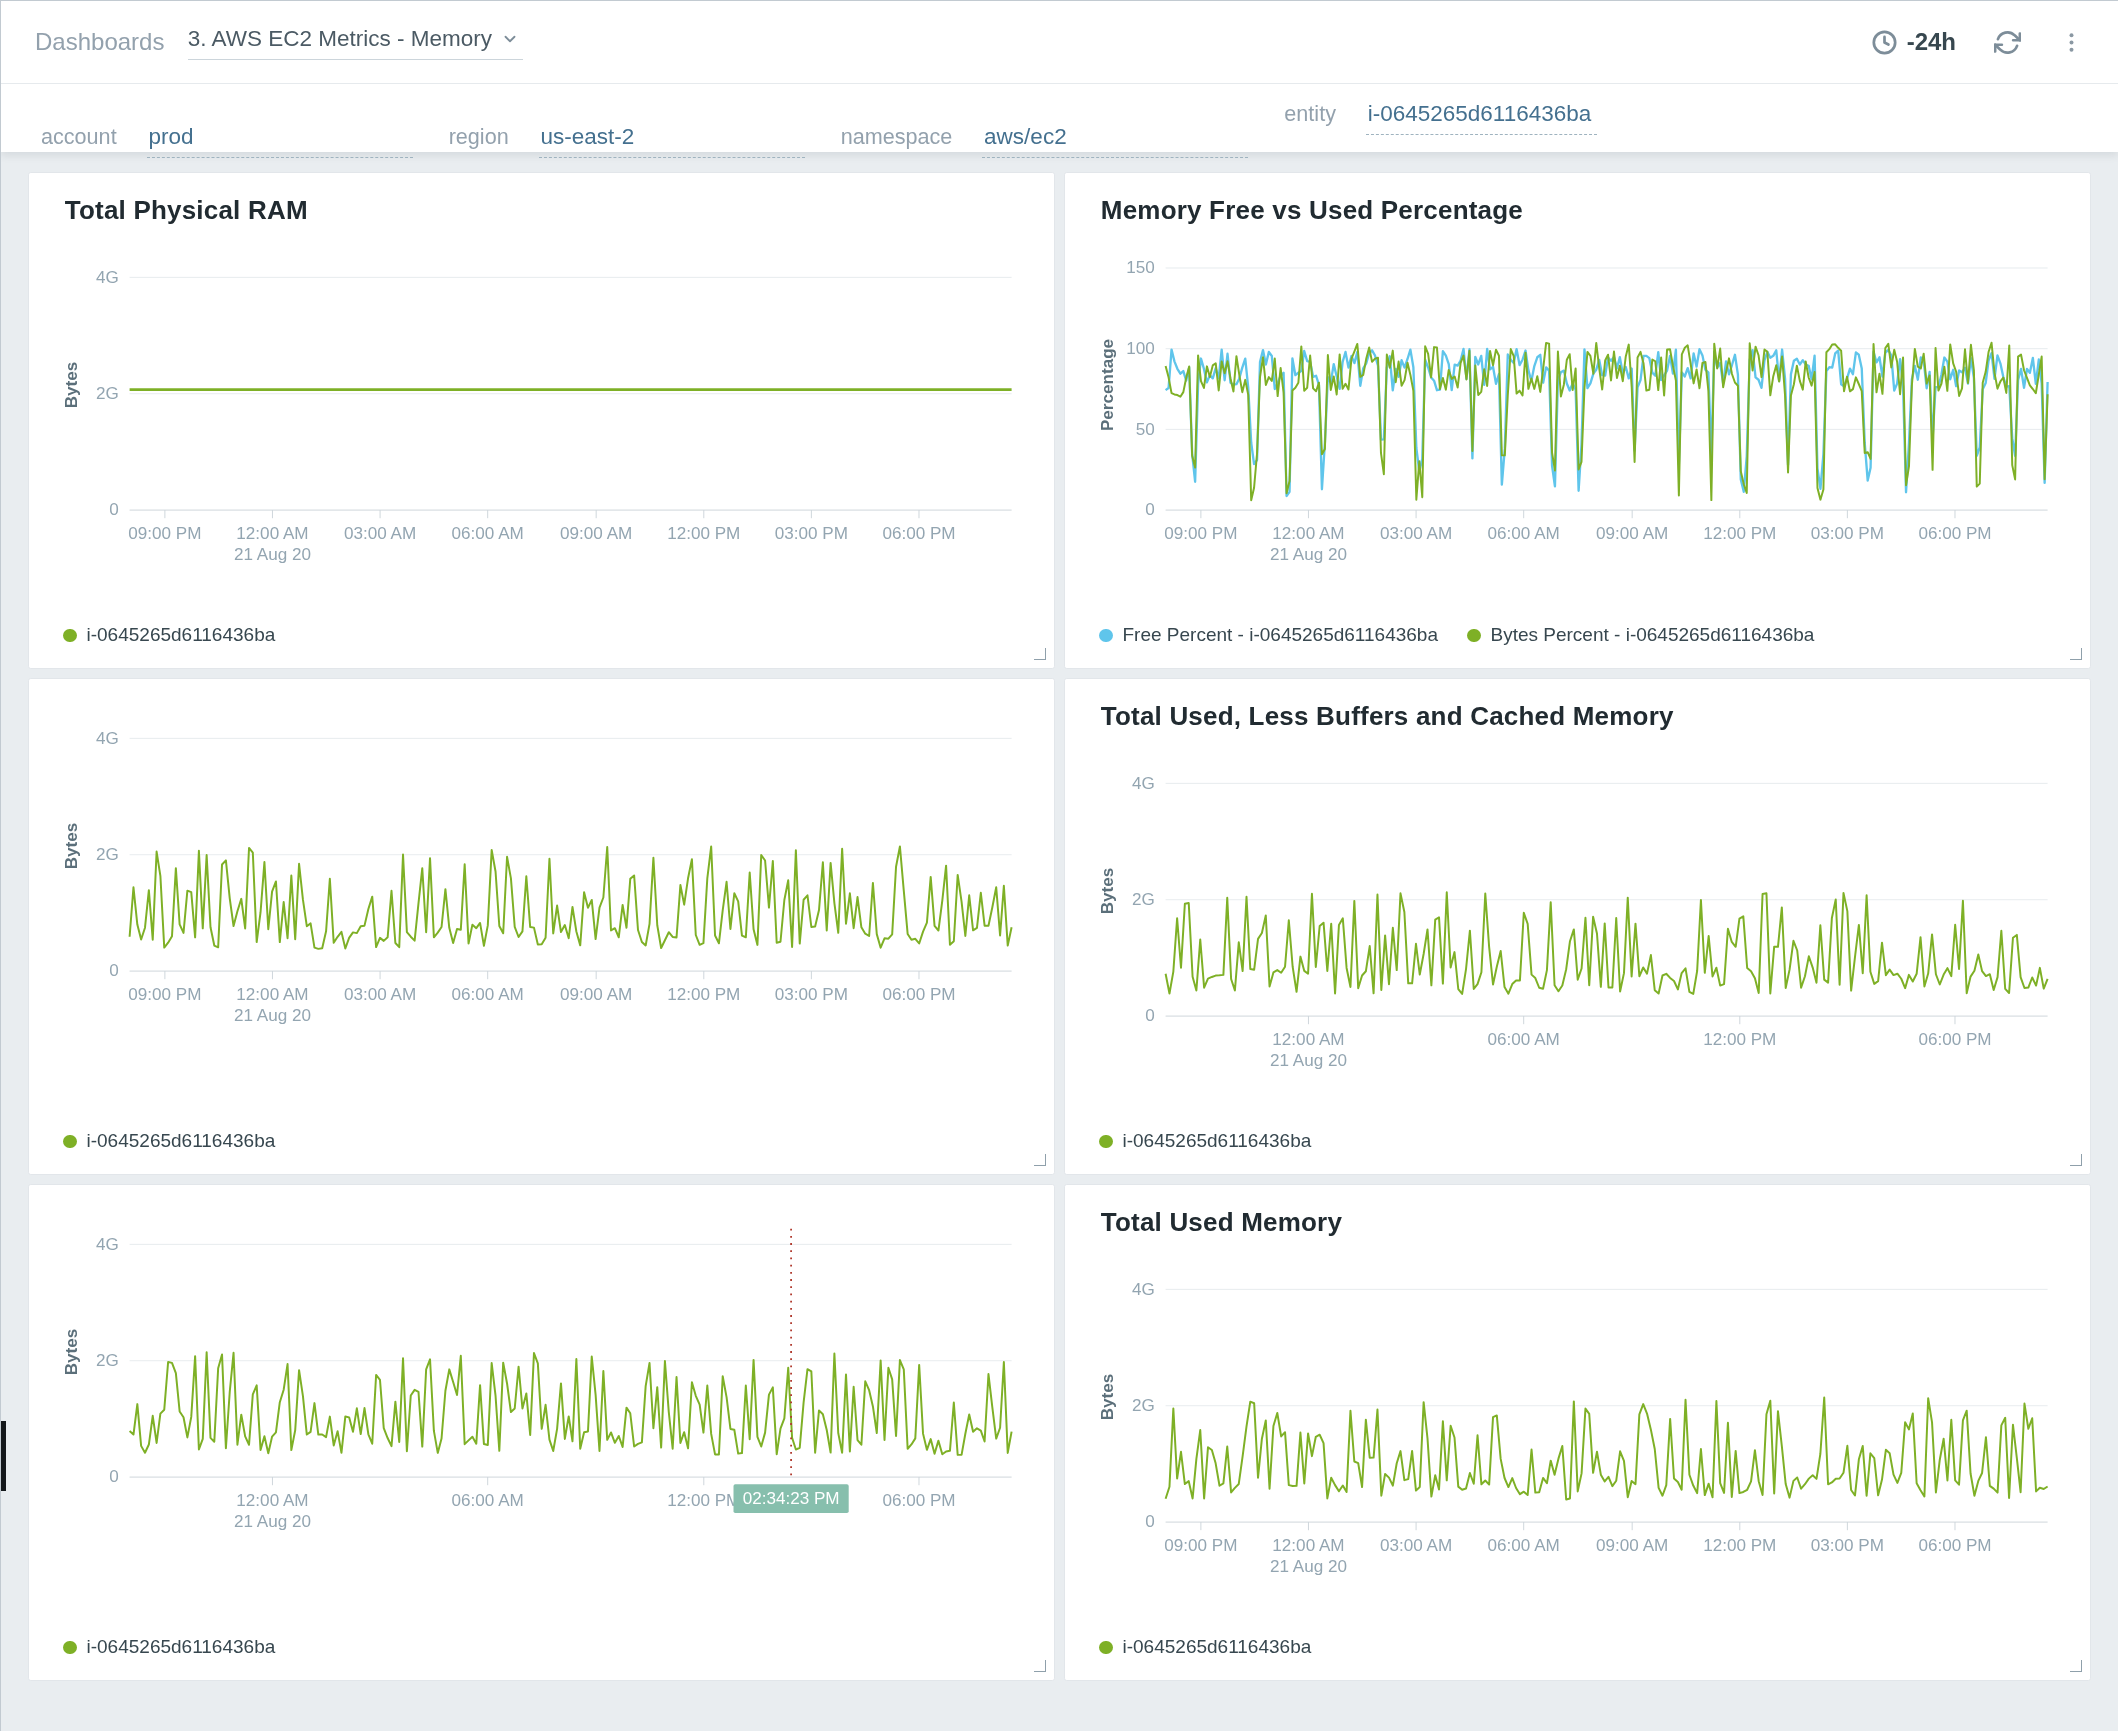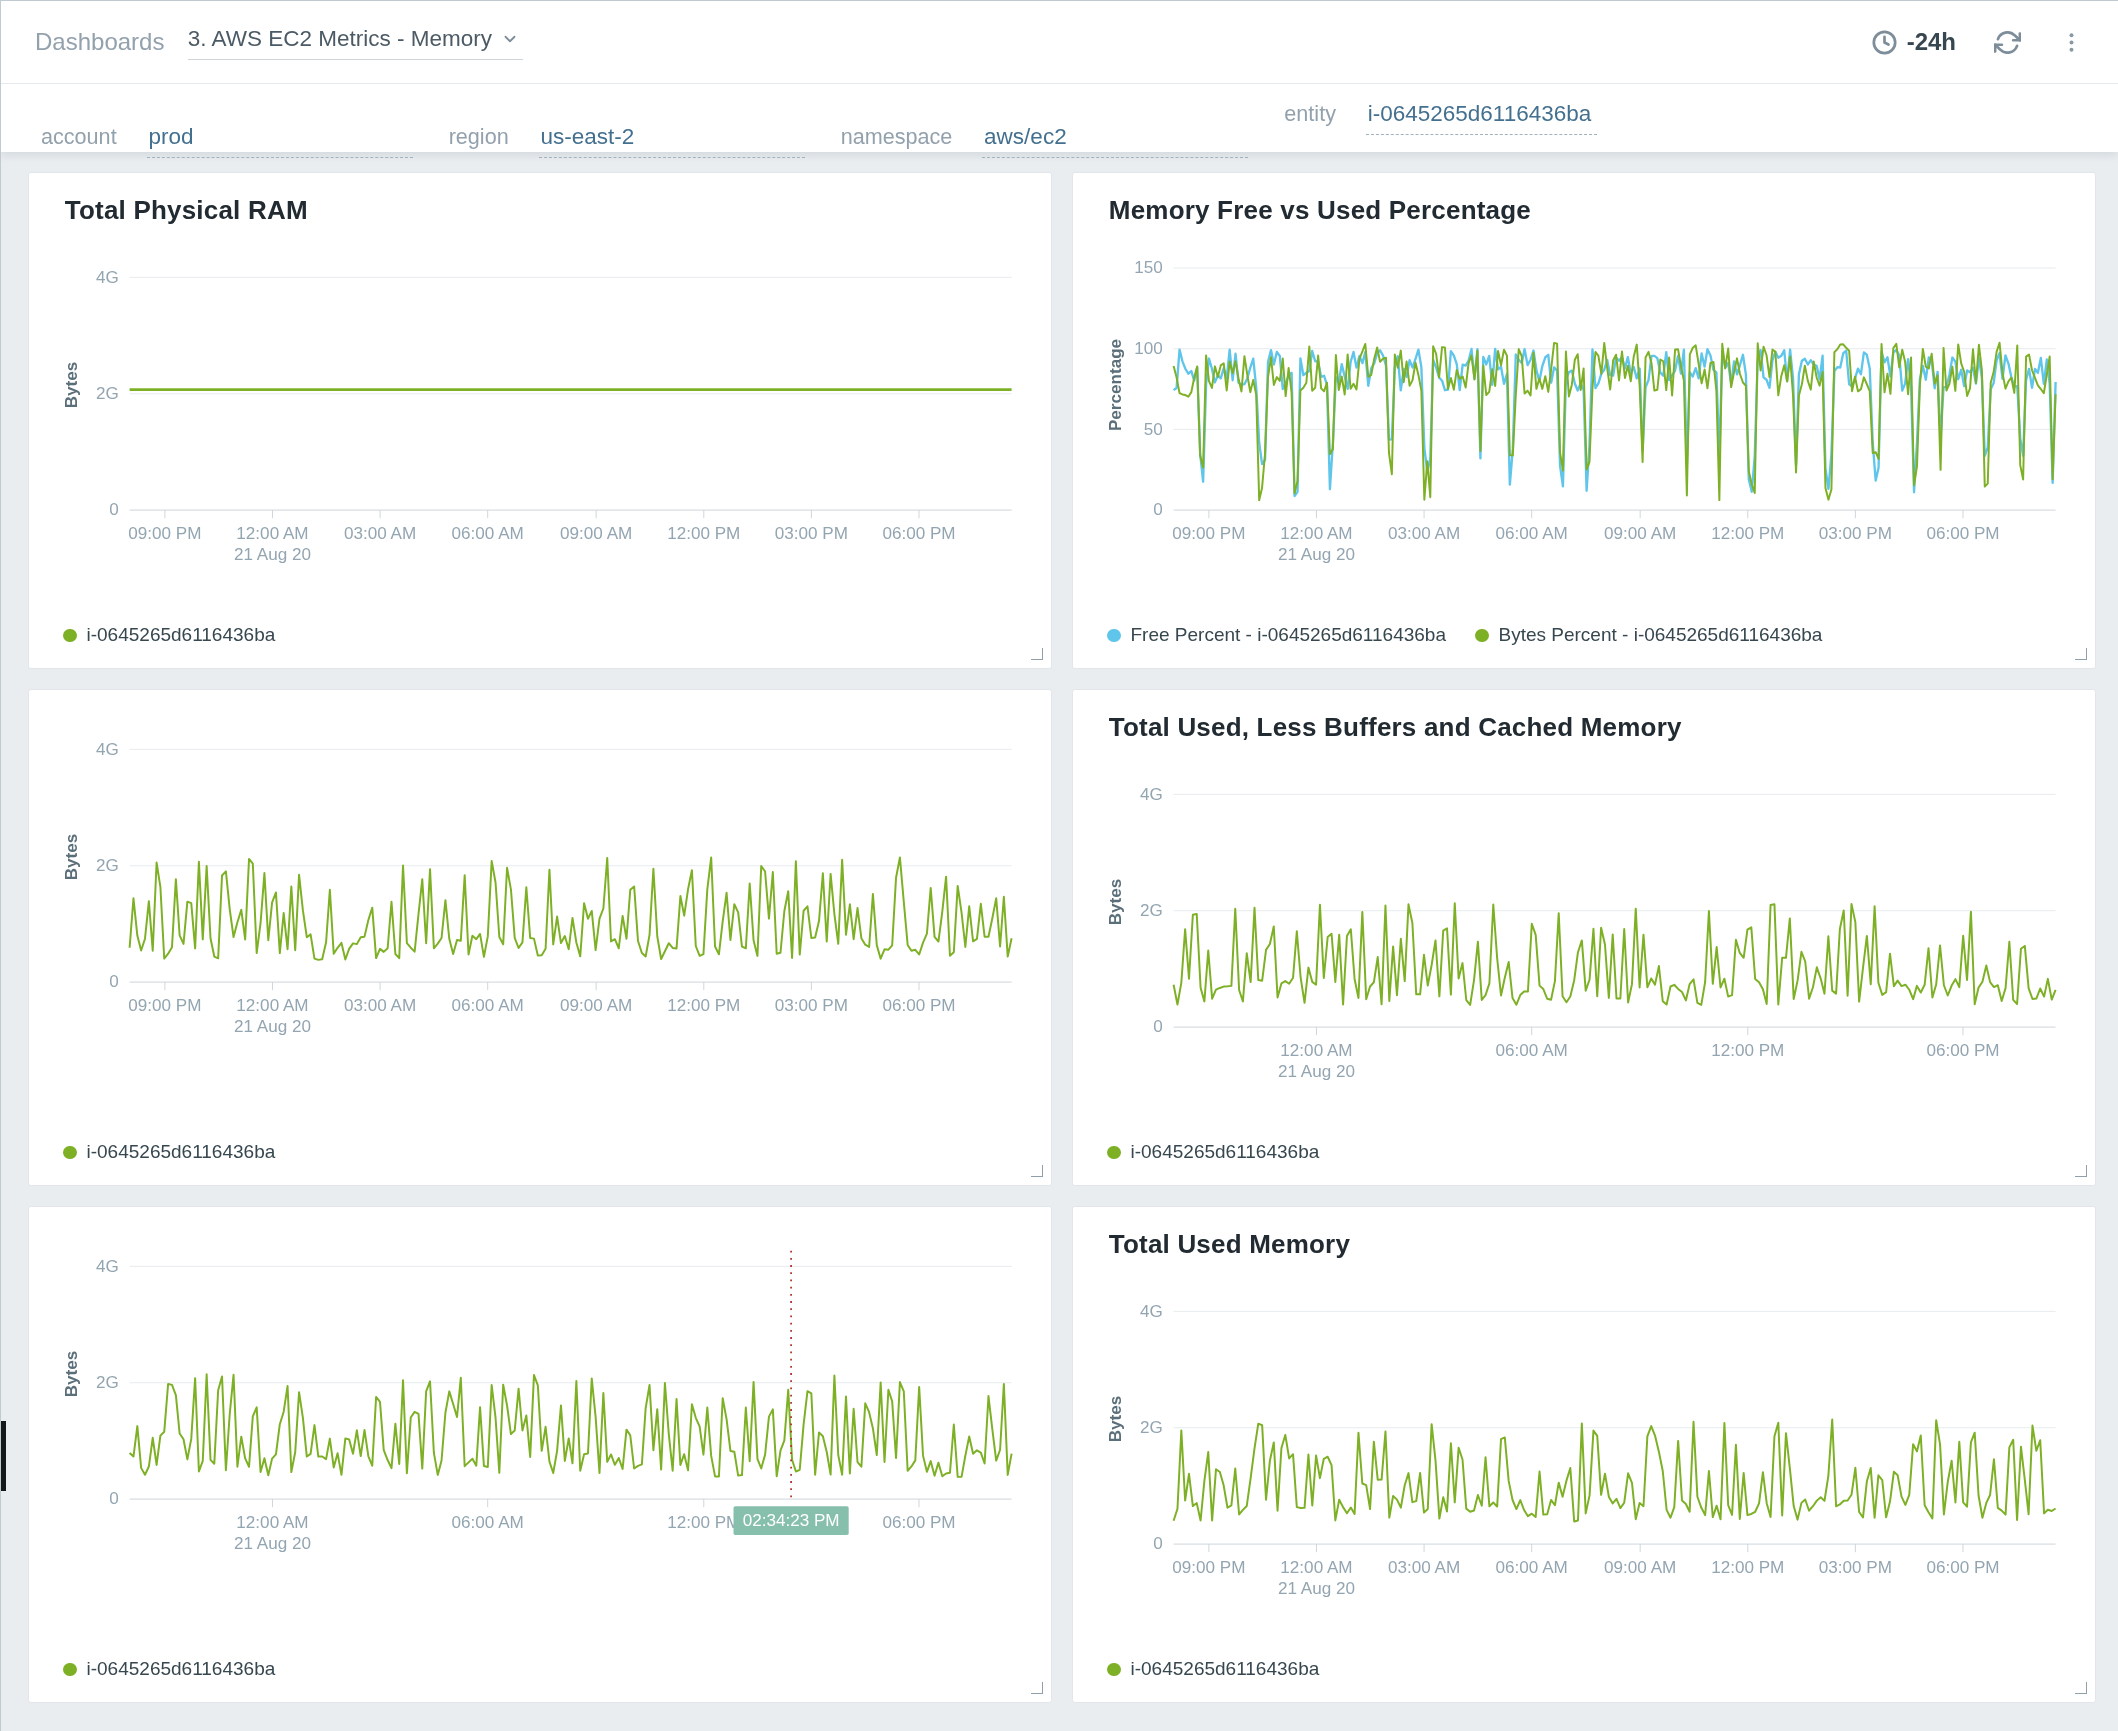--- a/index.html
+++ b/index.html
@@ -49,21 +49,21 @@
     font-size: 22.5px; color: #44708f;
     border-bottom: 0.9px dashed #9fb3bf;
     padding: 0 5.4px 6.3px 1.8px;
     cursor: pointer;
   }
   .fv-wide { min-width: 266px; margin-top: 46px; }
 
   
   .grid {
     display: grid; grid-template-columns: 1fr 1fr;
-    gap: 20px; padding: 20px 27px 23.4px;
+    gap: 9px; padding: 20px 27px 23.4px;
   }
   .panel {
     background: #ffffff;
     border: 0.9px solid #e2e6ea;
     border-radius: 2.7px;
     padding: 21.6px 25px 14.4px;
     height: 497px;
     position: relative;
     display: flex; flex-direction: column;
   }

